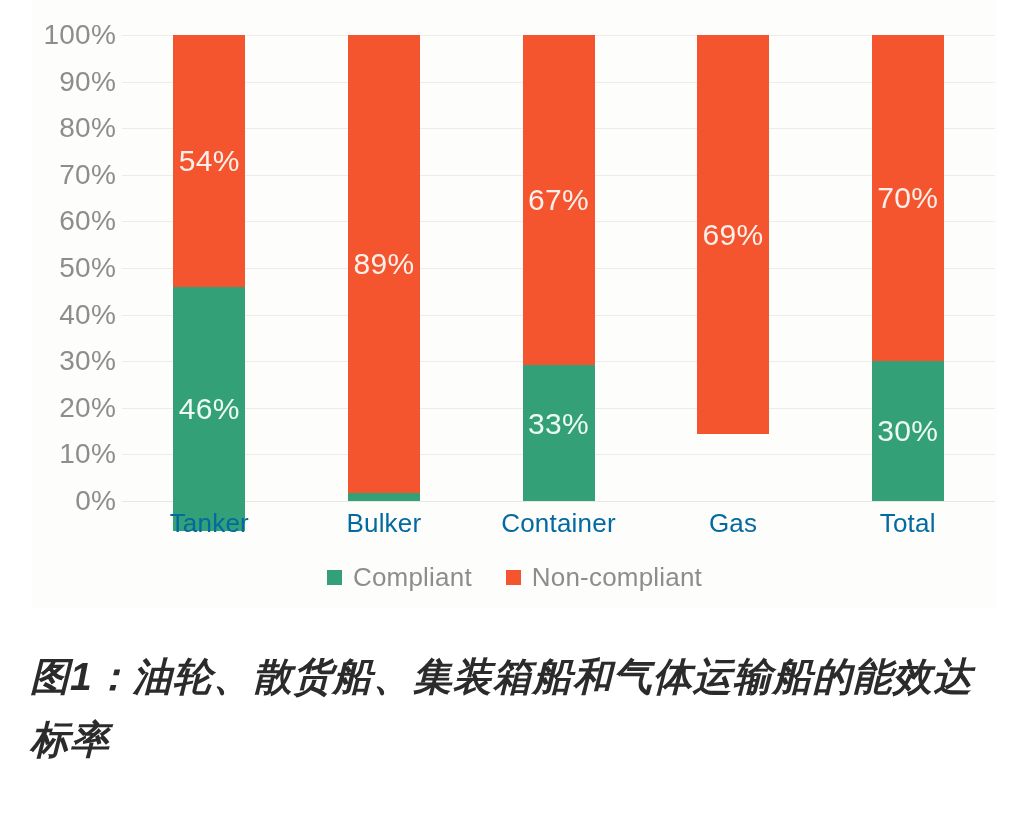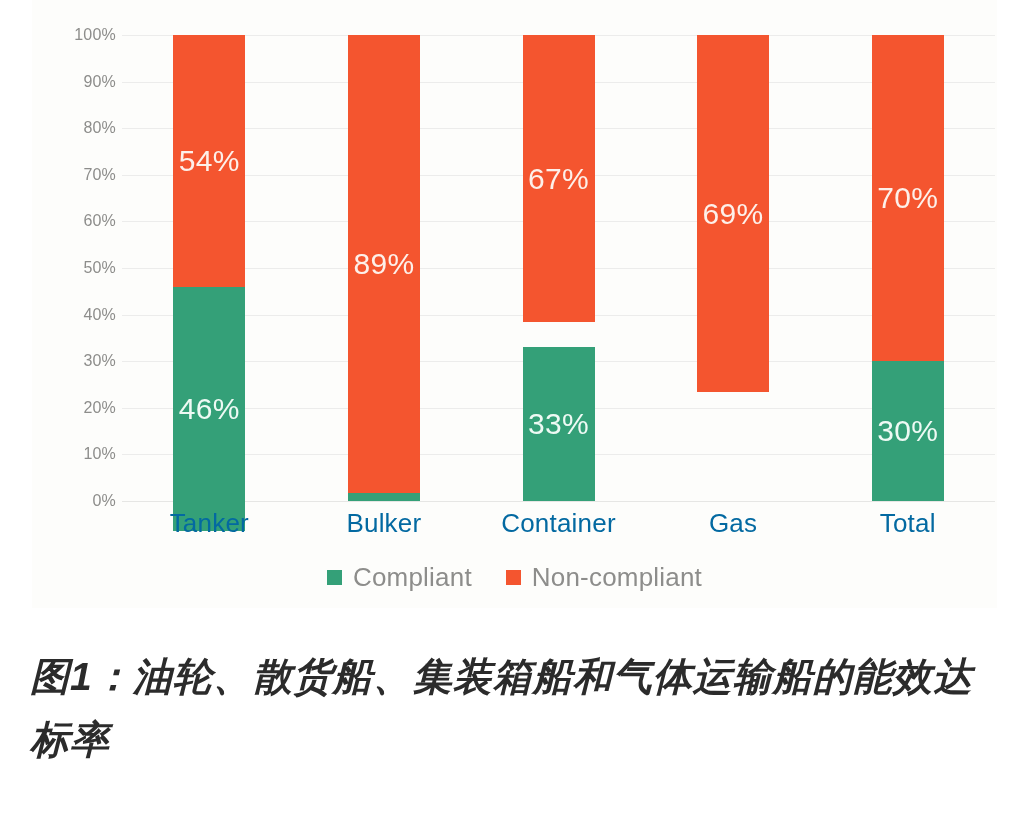--- a/index.html
+++ b/index.html
@@ -45,21 +45,21 @@
     background: #e6e6e4;
   }
 
   
   .ytick {
     position: absolute;
     right: 0;
     width: 74px;
     text-align: right;
     color: #8d8d8b;
-    font-size: 16px;
+    font-size: 28px;
     letter-spacing: 0.2px;
     transform: translateY(-50%);
     white-space: nowrap;
   }
   #y-axis {
     position: absolute;
     left: 0px;
     top: 35px;
     width: 84px;
     height: 466px;
@@ -206,26 +206,26 @@
           <span class="seg-label">11%</span>
         </div>
         <div class="seg non-compliant" style="top: 0px; height: 458px; background: rgb(244, 85, 47);">
           <span class="seg-label">89%</span>
         </div>
       </div>
       <div class="bar-group" style="left: 400.5px; width: 72px;">
         <div class="seg compliant" style="top: 312.22px; height: 153.78px; background: rgb(52, 160, 120);">
           <span class="seg-label">33%</span>
         </div>
-        <div class="seg non-compliant" style="top: 0px; height: 287px; background: rgb(244, 85, 47);">
+        <div class="seg non-compliant" style="top: 0px; height: 330px; background: rgb(244, 85, 47);">
           <span class="seg-label">67%</span>
         </div>
       </div>
       <div class="bar-group" style="left: 575.1px; width: 72px;">
-        <div class="seg non-compliant" style="top: 0px; height: 357px; background: rgb(244, 85, 47);">
+        <div class="seg non-compliant" style="top: 0px; height: 399px; background: rgb(244, 85, 47);">
           <span class="seg-label">69%</span>
         </div>
       </div>
       <div class="bar-group" style="left: 749.7px; width: 72px;">
         <div class="seg compliant" style="top: 326.2px; height: 139.8px; background: rgb(52, 160, 120);">
           <span class="seg-label">30%</span>
         </div>
         <div class="seg non-compliant" style="top: 0px; height: 326.2px; background: rgb(244, 85, 47);">
           <span class="seg-label">70%</span>
         </div>

